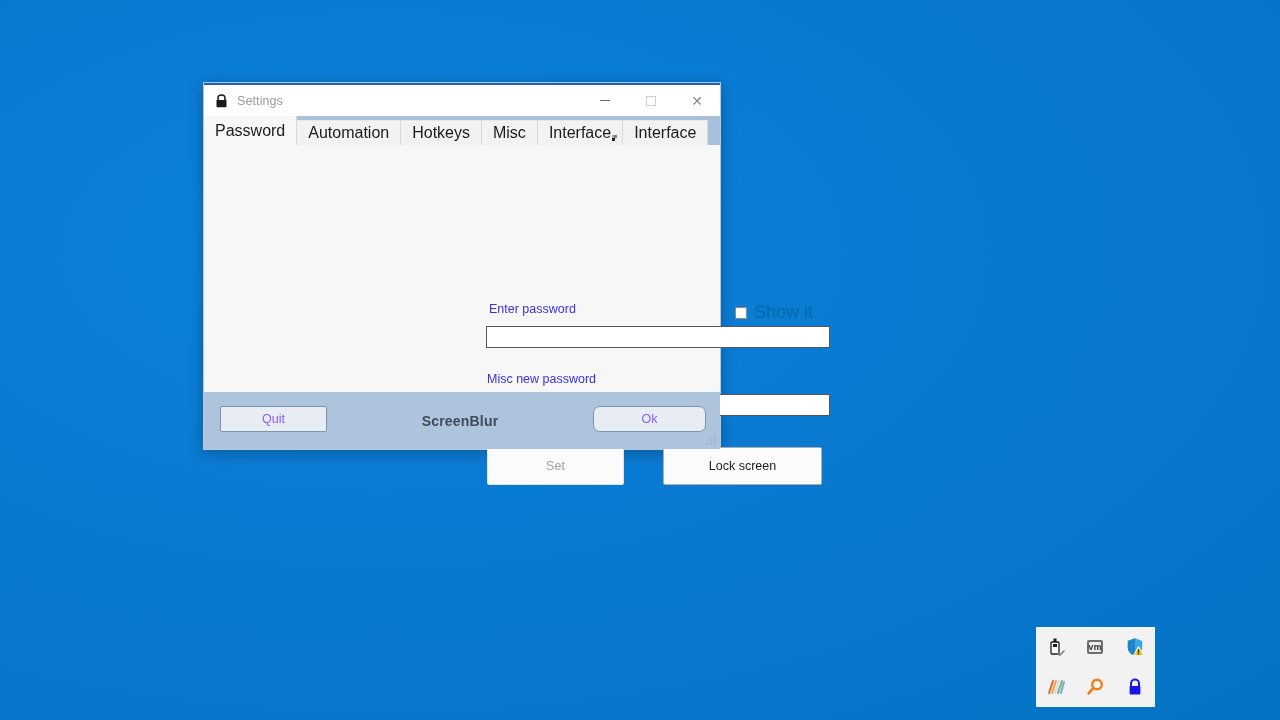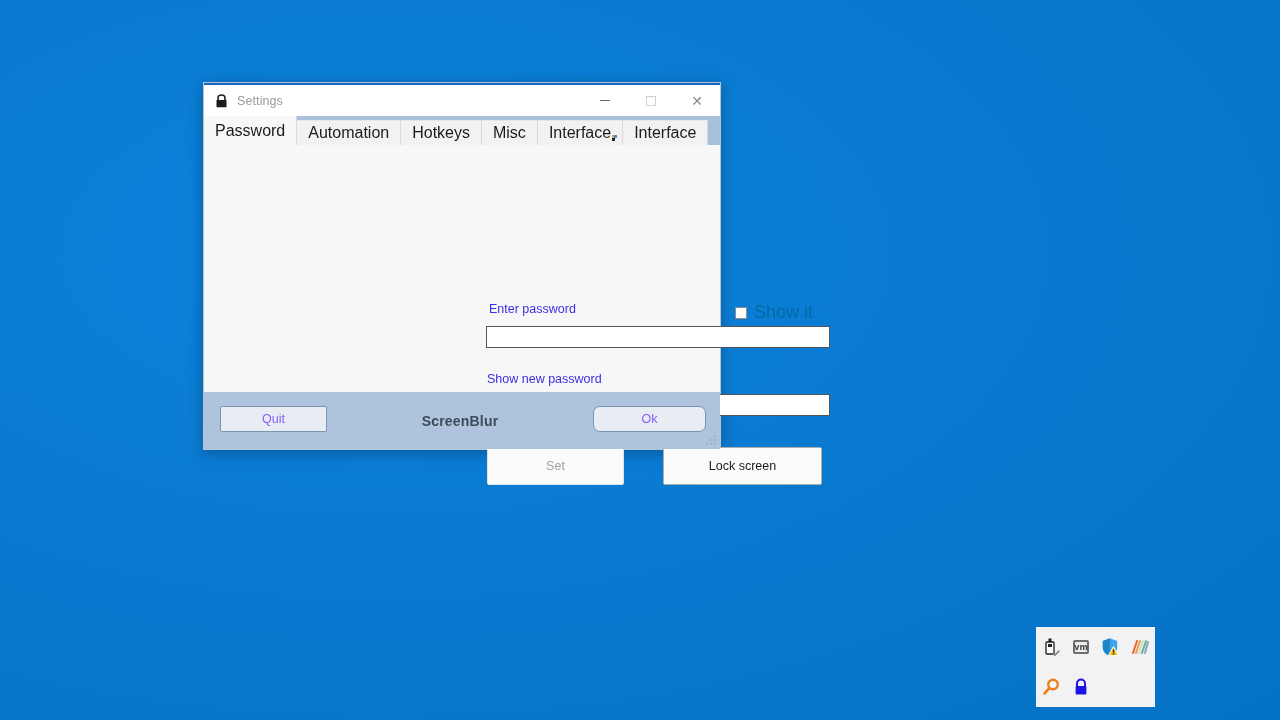--- a/index.html
+++ b/index.html
@@ -267,21 +267,21 @@
 
   
   #tray {
     position: absolute;
     left: 1036px;
     top: 627px;
     width: 119px;
     height: 80px;
     background: #f2f2f2;
     display: grid;
-    grid-template-columns: repeat(4, 1fr);
+    grid-template-columns: repeat(3, 1fr);
     grid-template-rows: repeat(2, 1fr);
     align-items: center;
     justify-items: center;
   }
   .tray-icon {
     width: 22px;
     height: 22px;
     display: flex;
     align-items: center;
     justify-content: center;
@@ -347,21 +347,21 @@
 
     <span class="field-label" style="left:285px; top:157px;">Enter password</span>
 
     <div id="showit-wrap">
       <span id="showit-box"></span>
       <span id="showit-label">Show it</span>
     </div>
 
     <input class="text-input" style="left: 282px; top: 181px; width: 344px; height: 22px;" type="text" value="">
 
-    <span class="field-label" style="left:283px; top:227px;">Show new password</span>
+    <span class="field-label" style="left:283px; top:227px;">Misc new password</span>
 
     <input class="text-input" style="left: 282px; top: 249px; width: 344px; height: 22px;" type="text" value="">
 
     <div class="action-btn disabled" style="left:283px; top:302px; width:137px; height:38px;">
       <span>Set</span>
     </div>
 
     <div class="action-btn enabled" style="left:459px; top:302px; width:159px; height:38px;">
       <span>Lock screen</span>
     </div>

